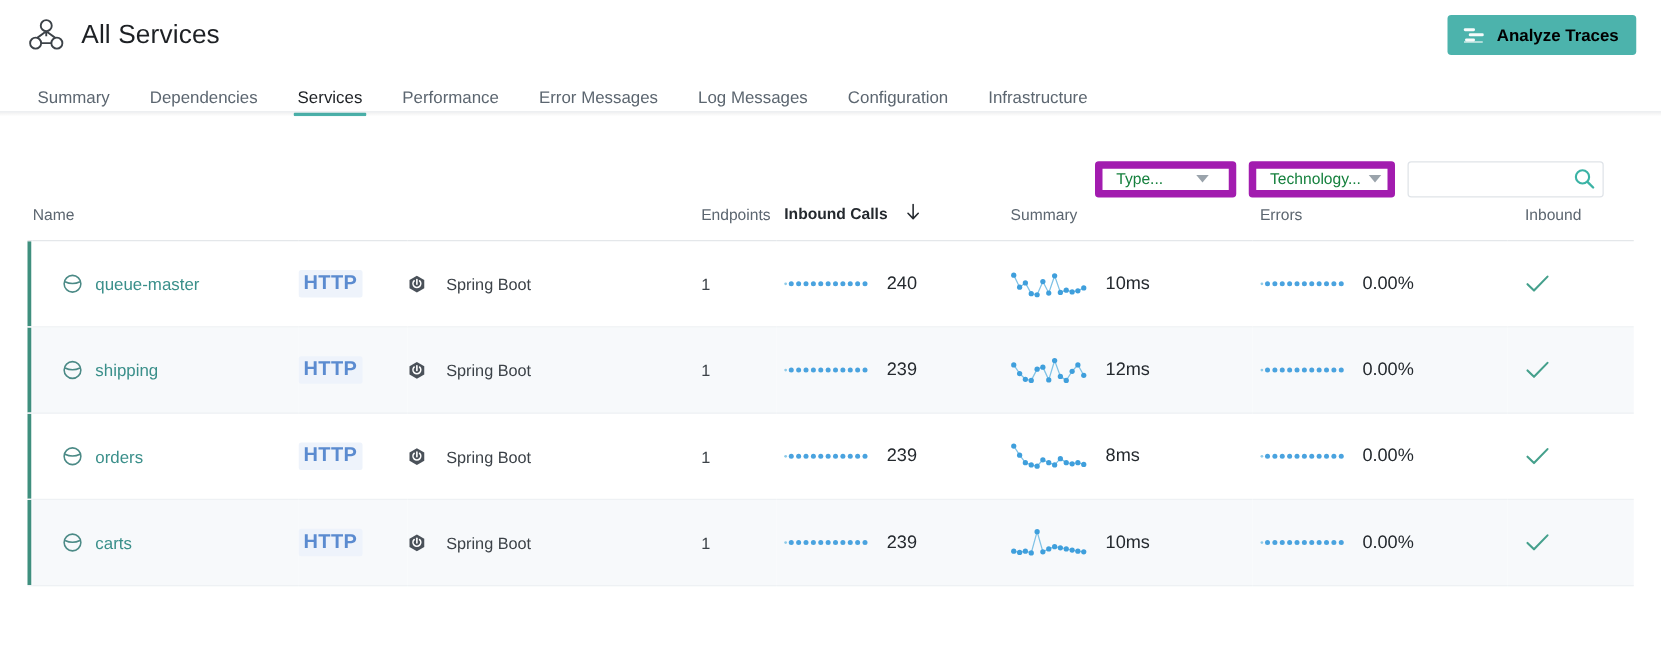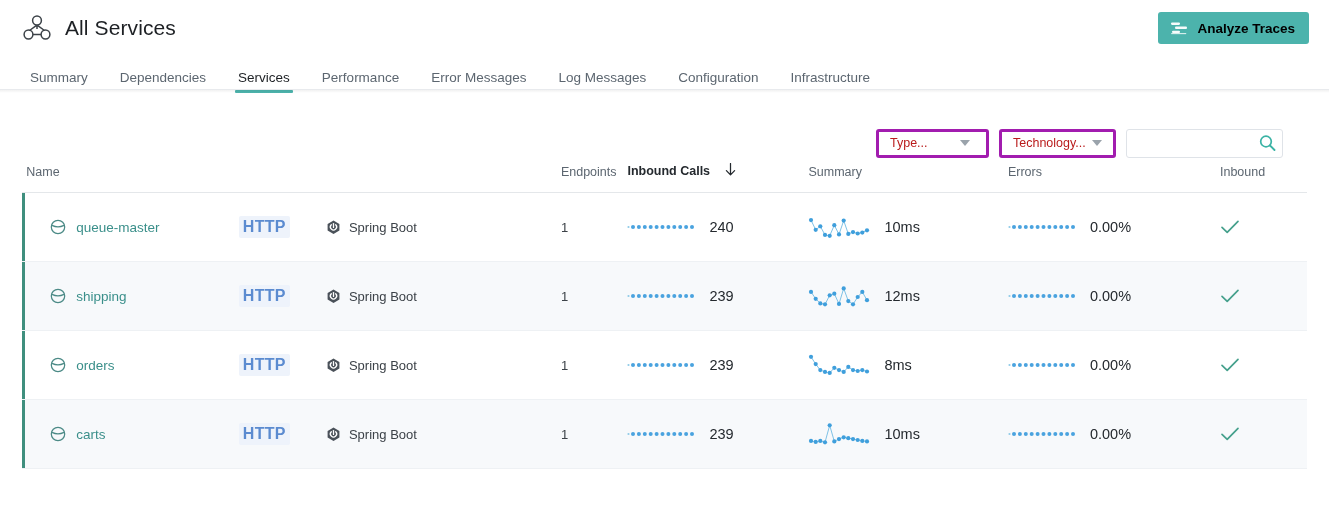--- a/index.html
+++ b/index.html
@@ -108,25 +108,25 @@
     height: 70px;
   }
   .select-box {
     position: relative;
     display: flex;
     align-items: center;
     justify-content: space-between;
     width: 113px;
     height: 29px;
     padding: 0 16px 0 11px;
-    border: 3px solid #a21caf;
+    border: 6px solid #a21caf;
     border-radius: 3px;
     background: #fff;
     font-size: 12.5px;
-    color: #b91c1c;
+    color: #15803d;
     cursor: pointer;
   }
   .select-box.narrow { width: 117px; }
   .caret {
     width: 0; height: 0;
     border-left: 5px solid transparent;
     border-right: 5px solid transparent;
     border-top: 6px solid #9aa3ab;
     flex: none;
     margin-left: 6px;
@@ -223,21 +223,21 @@
   .proto-badge {
     display: inline-block;
     color: #5b8bd0;
     background: #eef3fb;
     font-size: 16px;
     font-weight: 700;
     letter-spacing: .3px;
     padding: 2px 4px;
     border-radius: 2px;
   }
-  .tech-wrap { display: flex; align-items: center; gap: 8px; }
+  .tech-wrap { display: flex; align-items: center; gap: 16px; }
   .tech-label { font-size: 13px; color: #3c4248; white-space: nowrap; }
   .num-cell { text-align: left; font-size: 14px; color: #24292e; }
   .metric-wrap {
     display: flex;
     align-items: center;
     gap: 14px;
   }
   .metric-val {
     font-size: 14.5px;
     color: #24292e;

